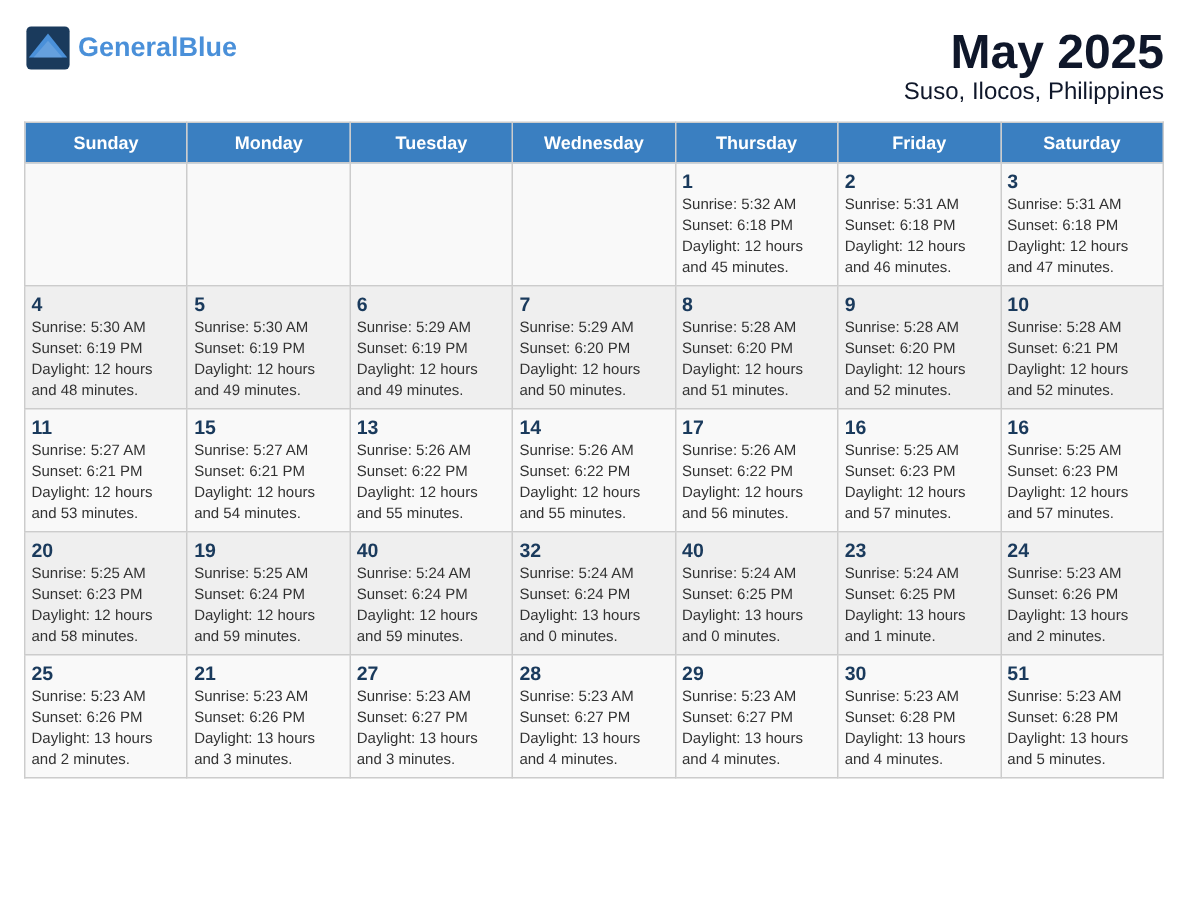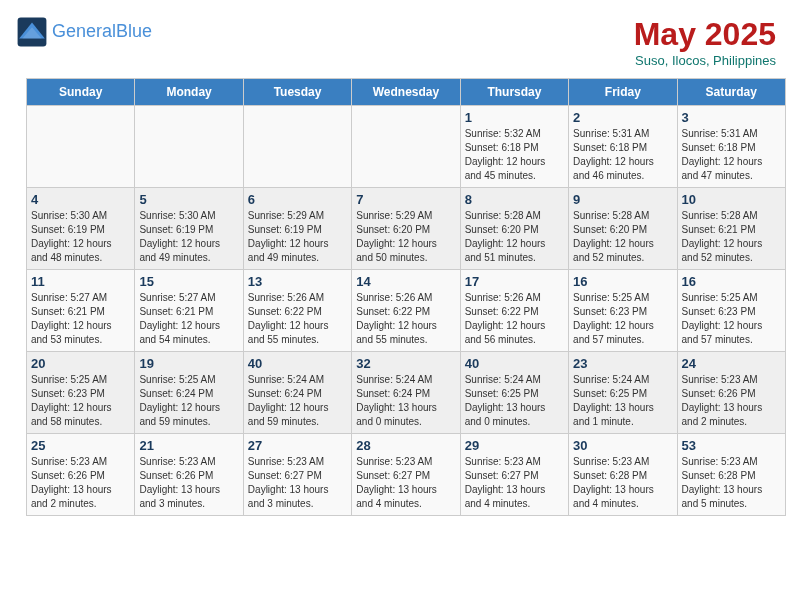--- a/index.html
+++ b/index.html
@@ -16,48 +16,47 @@
       align-items: flex-start;
       margin-bottom: 10px;
     }
     .logo {
       display: flex;
       align-items: center;
       gap: 4px;
     }
     .logo-text {
       font-size: 18px;
-      font-weight: normal;
+      font-weight: bold;
       color: #1a3a5c;
       line-height: 1.1;
     }
     .logo-text span {
       color: #4a90d9;
     }
     .logo-icon {
       width: 32px;
       height: 32px;
     }
     .title-block {
       text-align: right;
     }
     .month-title {
       font-size: 32px;
       font-weight: bold;
-      color: #b91c1c;
+      color: #0f172a;
     }
     .location {
-      font-size: 13px;
-      color: #0f766e;
+      font-size: 16px;
+      color: #0f172a;
     }
     table {
       width: 100%;
       border-collapse: collapse;
       font-size: 11px;
-      margin-left: 10px;
     }
     thead tr th {
       background-color: #3a7fc1;
       color: #fff;
       text-align: center;
       padding: 6px 4px;
       font-size: 12px;
       font-weight: bold;
       border: 1px solid #ccc;
     }
@@ -339,21 +338,21 @@
 and 4 minutes.</div>
         </td>
         <td>
           <div class="day-number">30</div>
           <div class="day-info" style="white-space: pre-line;">Sunrise: 5:23 AM
 Sunset: 6:28 PM
 Daylight: 13 hours
 and 4 minutes.</div>
         </td>
         <td>
-          <div class="day-number">53</div>
+          <div class="day-number">51</div>
           <div class="day-info" style="white-space: pre-line;">Sunrise: 5:23 AM
 Sunset: 6:28 PM
 Daylight: 13 hours
 and 5 minutes.</div>
         </td>
       </tr>
     </tbody>
 </table>
 
 </body></html>

